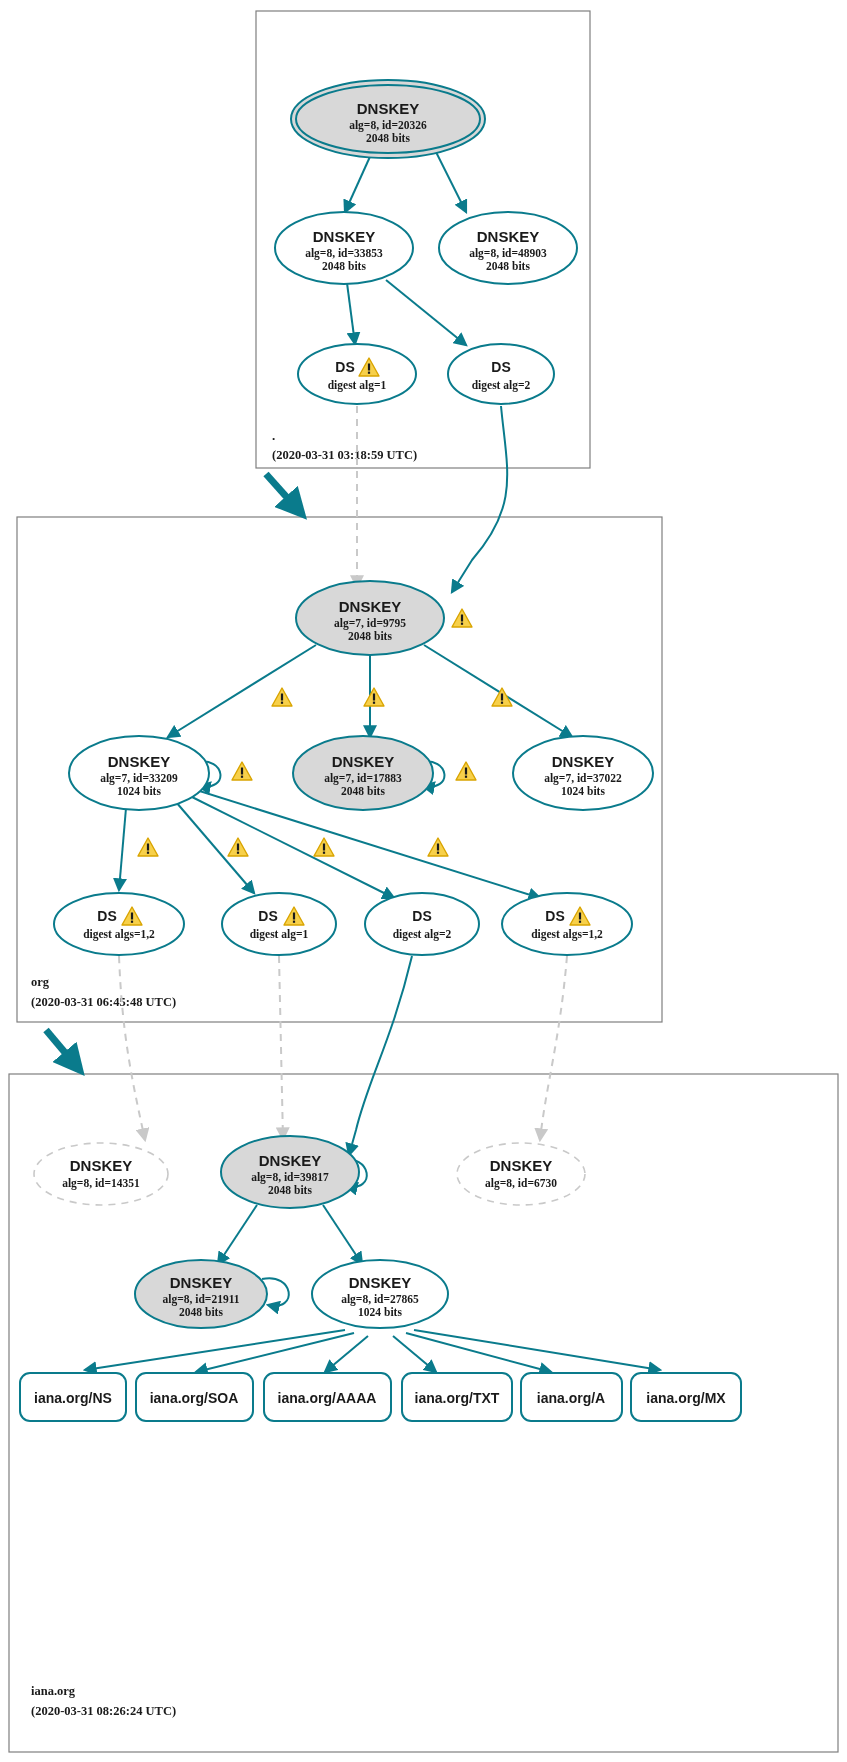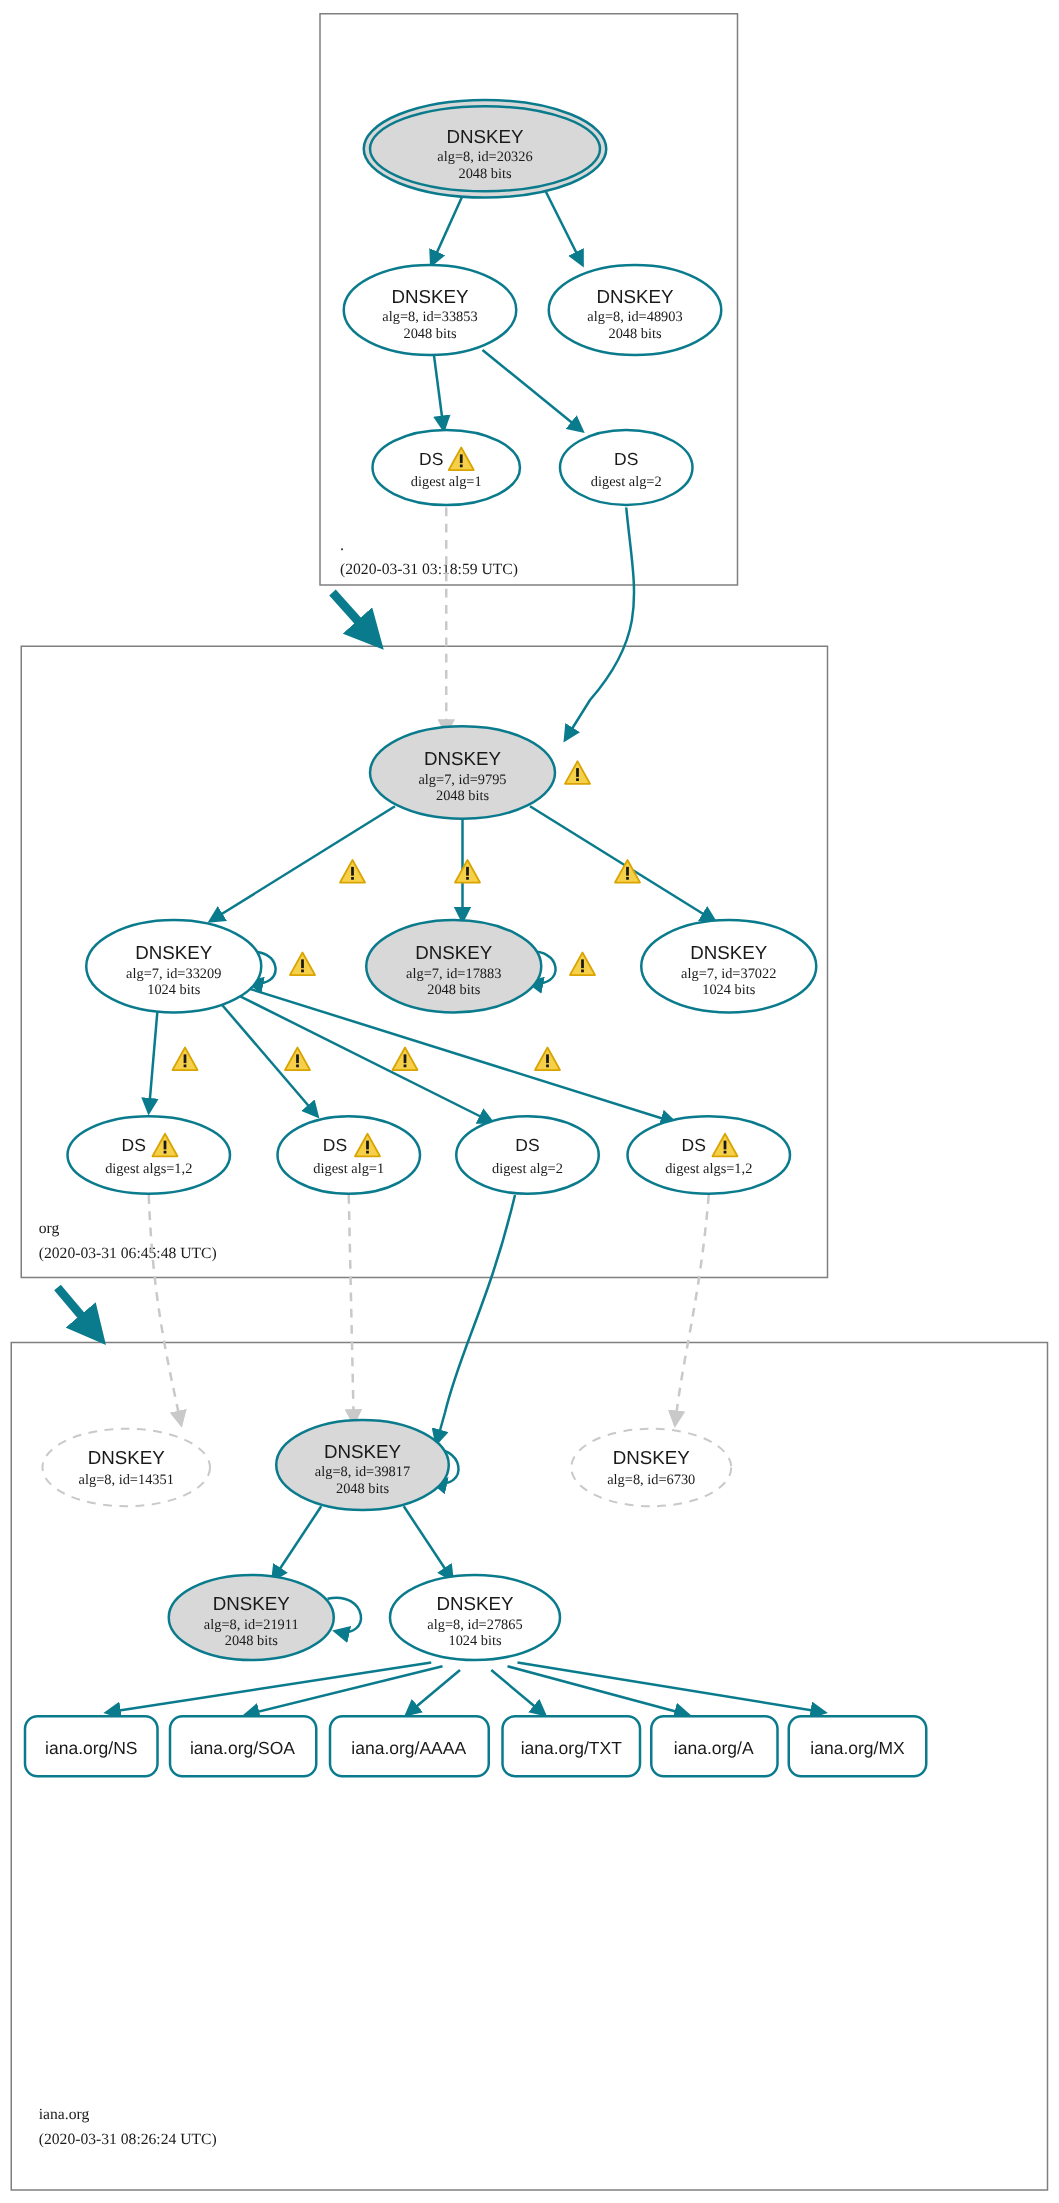--- a/index.html
+++ b/index.html
@@ -1,17 +1,17 @@
 <!DOCTYPE html>
 <html><head>
 <meta charset="utf-8">
 <style>
   html,body{margin:0;padding:0;background:#ffffff;}
   body{font-family:"Liberation Sans", sans-serif;}
-  #stage{position:relative;width:847px;height:1762px;overflow:hidden;background:#fff;}
+  #stage{position:relative;width:847px;height:1762px;overflow:hidden;background:#fff;font-weight:bold;}
   svg#graph{position:absolute;left:0;top:0;width:847px;height:1762px;}
 
   .zonebox{fill:none;stroke:#7f7f7f;stroke-width:1.2;}
   .edge{fill:none;stroke:#0a7b8c;stroke-width:2;}
   .edge-thick{fill:none;stroke:#0a7b8c;stroke-width:7;}
   .edge-dash{fill:none;stroke:#c9c9c9;stroke-width:2;stroke-dasharray:7 6;}
   .node-ell{fill:#ffffff;stroke:#0a7b8c;stroke-width:2;}
   .node-ell.shaded{fill:#d8d8d8;}
   .node-ell.ghost{fill:#ffffff;stroke:#c9c9c9;stroke-width:1.6;stroke-dasharray:7 6;}
   .node-rect{fill:#ffffff;stroke:#0a7b8c;stroke-width:2;rx:10;ry:10;}

